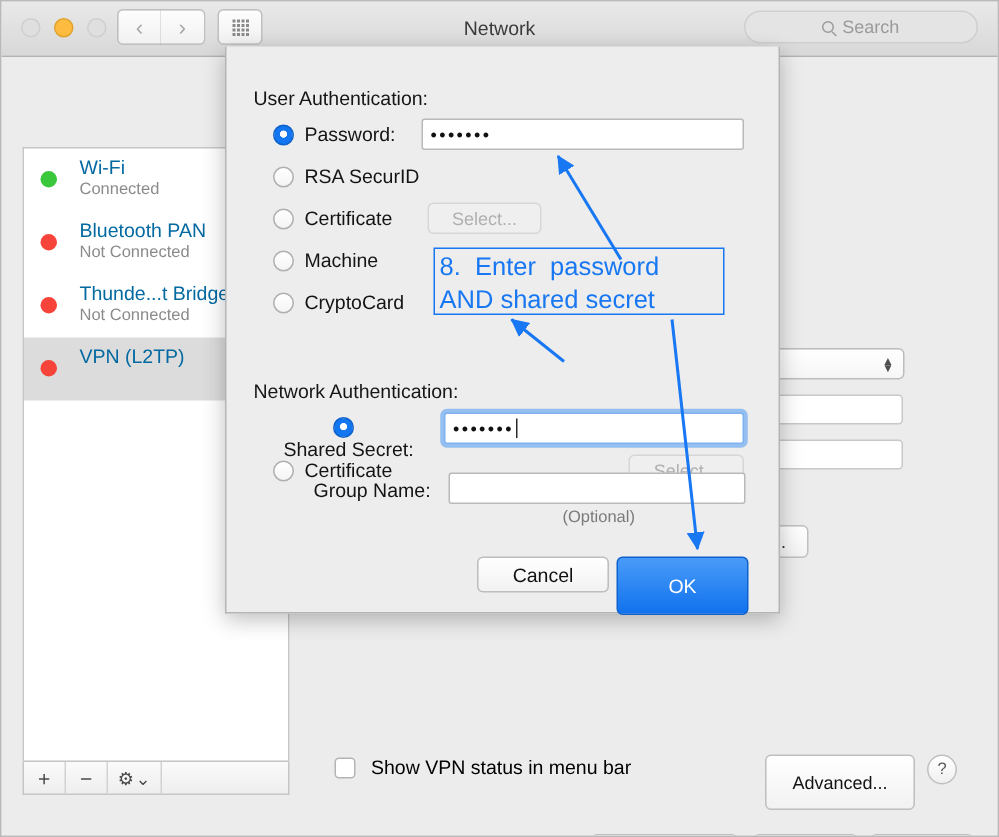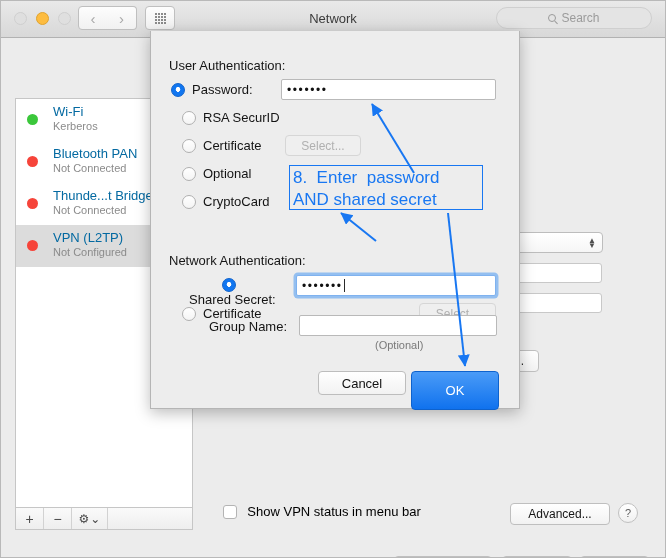--- a/index.html
+++ b/index.html
@@ -130,21 +130,21 @@
     border:1px solid #b4b4b4; border-radius:3px;
   }
   #vpn-status-label { display:inline-block; vertical-align:middle; margin-left:7px; font-size:13px; }
 
   .btn {
     background:linear-gradient(#ffffff,#f2f2f2);
     border:1px solid #bfbfbf; border-radius:4px;
     font-size:12px; color:#141414;
     display:flex; align-items:center; justify-content:center;
   }
-  #advanced-btn { position:absolute; left:509px; top:465px; width:100px; height:22px; }
+  #advanced-btn { position:absolute; left:509px; top:465px; width:100px; height:37px; }
   #help-btn {
     position:absolute; left:617px; top:465px; width:20px; height:20px; border-radius:50%;
     background:linear-gradient(#ffffff,#f0f0f0); border:1px solid #c0c0c0;
     display:flex; align-items:center; justify-content:center;
     font-size:11px; color:#5b5b5b;
   }
   #assist-btn { position:absolute; left:393px; top:518px; width:98px; height:23px; }
   #revert-btn { position:absolute; left:501px; top:518px; width:70px; height:23px; }
   #apply-btn  { position:absolute; left:579px; top:518px; width:69px; height:23px; }
 
@@ -259,36 +259,35 @@
       <span>Search</span>
     </div>
   </div>
 
   <div id="content">
 
     <div id="sidebar">
       <div class="svc">
         <span class="dot" style="background:#3bc73b"></span>
         <div class="nm">Wi-Fi</div>
-        <div class="st">Kerberos</div>
+        <div class="st">Connected</div>
       </div>
       <div class="svc">
         <span class="dot" style="background:#f6443a"></span>
         <div class="nm">Bluetooth PAN</div>
         <div class="st">Not Connected</div>
       </div>
       <div class="svc">
         <span class="dot" style="background:#f6443a"></span>
         <div class="nm">Thunde...t Bridge</div>
         <div class="st">Not Connected</div>
       </div>
       <div class="svc selected">
         <span class="dot" style="background:#f6443a"></span>
         <div class="nm">VPN (L2TP)</div>
-        <div class="st">Not Configured</div>
       </div>
     </div>
 
     <div id="sidebar-toolbar">
       <div class="tb">+</div>
       <div class="tb">−</div>
       <div class="tb gear">
         <span>⚙</span>
           <span style="margin-left:1px;">⌄</span>
       </div>
@@ -319,21 +318,21 @@
 
     <div class="btn" id="assist-btn">Assist Me...</div>
     <div class="btn" id="revert-btn">Revert</div>
     <div class="btn" id="apply-btn">Apply</div>
   </div>
 
   <div id="sheet">
 
     <div class="sect-title" id="ua-title">User Authentication:</div>
 
-    <div class="radio-row" style="left:20px; top:51px;">
+    <div class="radio-row" style="left:31px; top:51px;">
       <span class="radio on"></span>
       <span class="lbl">Password:</span>
     </div>
     <div class="tfield" style="left:130px; top:48px; width:215px; height:21px;">
       <span>•••••••</span>
     </div>
 
     <div class="radio-row" style="left:31px; top:79px;">
       <span class="radio"></span>
       <span class="lbl">RSA SecurID</span>
@@ -342,21 +341,21 @@
     <div class="radio-row" style="left:31px; top:107px;">
       <span class="radio"></span>
       <span class="lbl">Certificate</span>
     </div>
     <div class="dim-btn" style="left:134px; top:104px; width:76px; height:21px;">
       <span>Select...</span>
     </div>
 
     <div class="radio-row" style="left:31px; top:135px;">
       <span class="radio"></span>
-      <span class="lbl">Optional</span>
+      <span class="lbl">Machine</span>
     </div>
 
     <div class="radio-row" style="left:31px; top:163px;">
       <span class="radio"></span>
       <span class="lbl">CryptoCard</span>
     </div>
 
     <div class="sect-title" id="ma-title">Network Authentication:</div>
 
     <div class="radio-row" style="left:31px; top:247px;flex-direction:column;">

